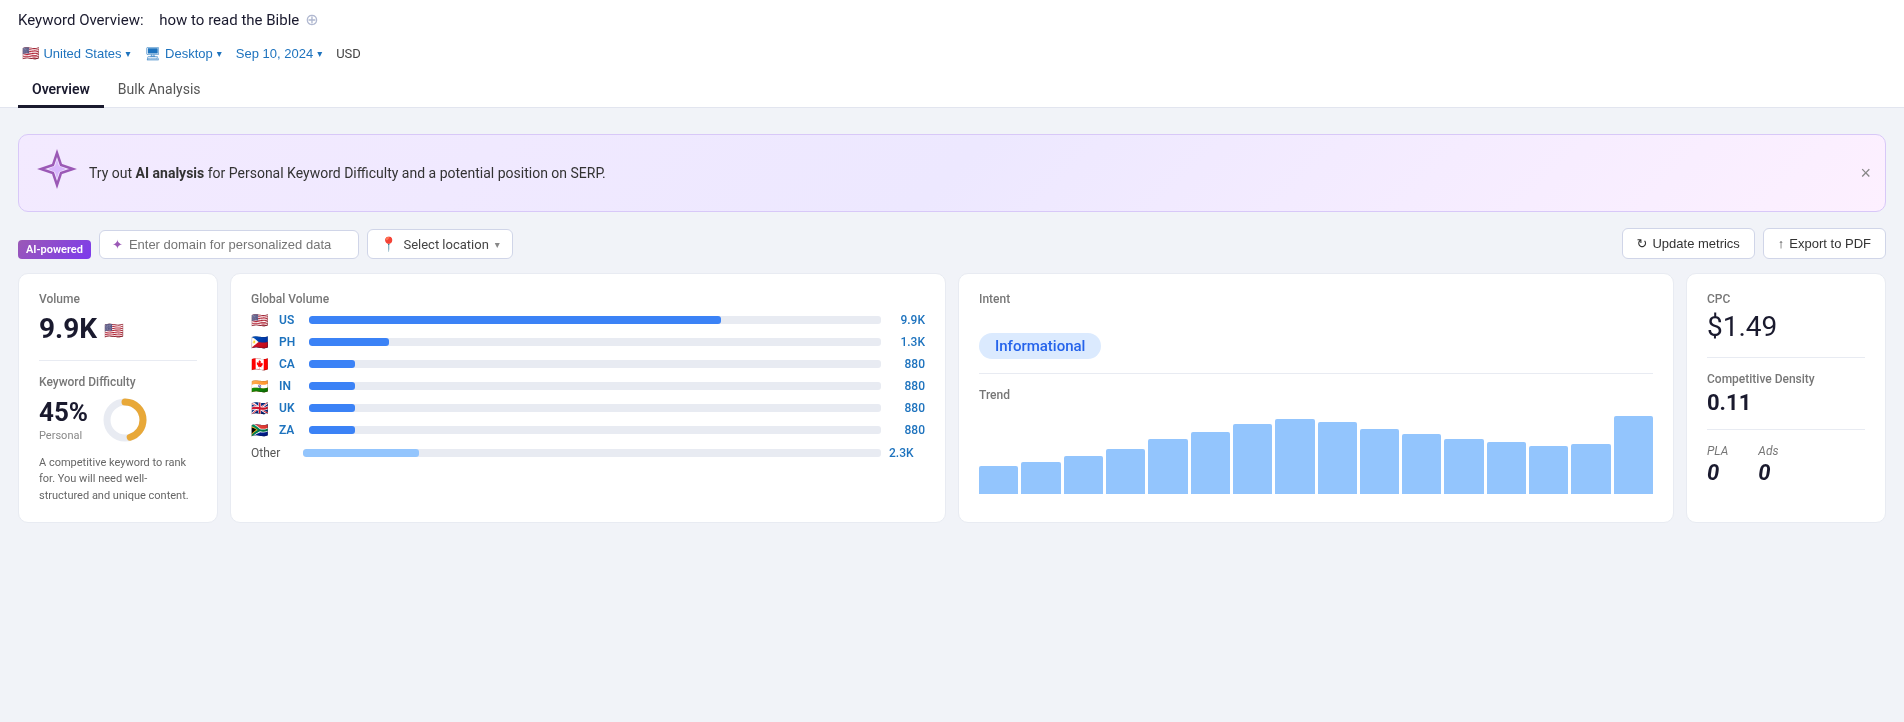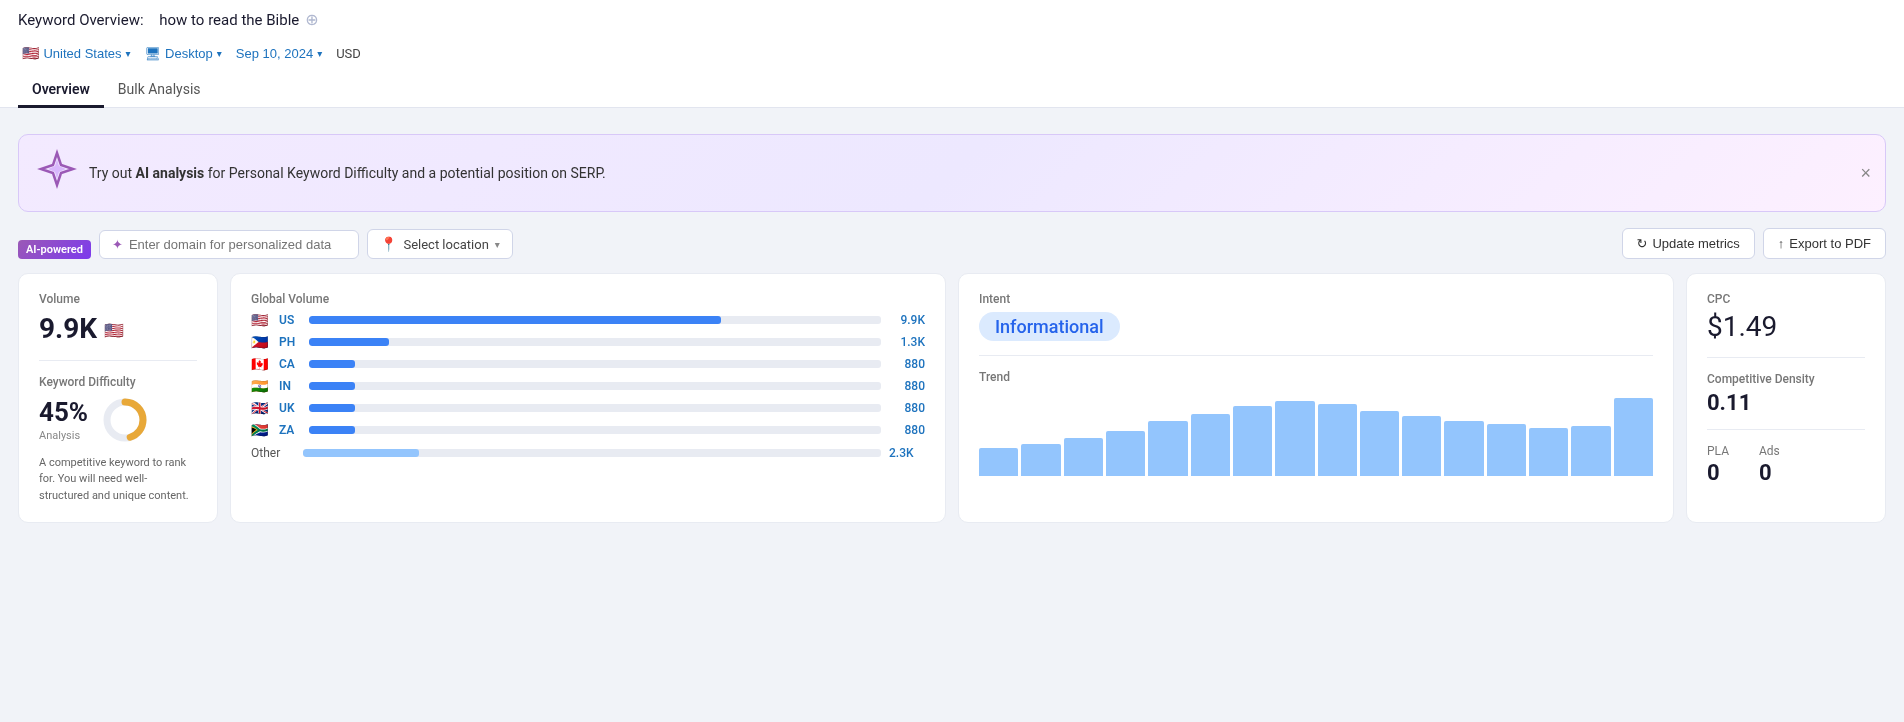--- a/index.html
+++ b/index.html
@@ -64,31 +64,31 @@
     .bar-outer { flex: 1; background: #e8ebf2; border-radius: 3px; height: 8px; overflow: hidden; }
     .bar-inner { height: 100%; border-radius: 3px; background: #3b82f6; }
     .bar-val { font-size: 12px; color: #1e73be; width: 36px; text-align: right; font-weight: 500; }
     .other-row { display: flex; align-items: center; gap: 8px; margin-top: 8px; }
     .other-label { font-size: 12px; color: #555; width: 44px; }
     .other-bar-outer { flex: 1; background: #e8ebf2; border-radius: 3px; height: 8px; overflow: hidden; }
     .other-bar-inner { height: 100%; border-radius: 3px; background: #93c5fd; }
     .other-val { font-size: 12px; color: #1e73be; width: 36px; text-align: left; font-weight: 500; }
 
     
-    .intent-badge { display: inline-block; background: #dbeafe; color: #2563eb; border-radius: 20px; padding: 4px 16px; font-size: 18px; font-weight: 500; margin-top: 0; }
+    .intent-badge { display: inline-block; background: #dbeafe; color: #2563eb; border-radius: 20px; padding: 4px 16px; font-size: 15px; font-weight: 500; margin-top: 21px; }
 
     
     .trend-bars { display: flex; align-items: flex-end; gap: 3px; height: 80px; margin-top: 12px; }
     .trend-bar { flex: 1; background: #93c5fd; border-radius: 2px 2px 0 0; min-width: 6px; }
 
     
     .cpc-val { font-size: 28px; font-weight: 400; }
     .metric-label { font-size: 12px; color: #777; margin-bottom: 4px; font-weight: 500; }
     .metric-val { font-size: 22px; font-weight: 700; color: #1a1a2e; }
-    .pla-ads-row { display: flex; gap: 30px; margin-top: 8px; }
+    .pla-ads-row { display: flex; gap: 30px; margin-top: 8px; font-style: italic; }
     .pla-ads-item .label { font-size: 12px; color: #777; margin-bottom: 2px; }
     .pla-ads-item .val { font-size: 22px; font-weight: 700; }
 
     .intent-trend-card { display: flex; flex-direction: column; gap: 0; }
     .intent-section { padding-bottom: 0; }
     .trend-section { border-top: 1px solid #e8ebf2; padding-top: 14px; margin-top: 14px; }
   </style>
 </head>
 <body>
 
@@ -161,21 +161,21 @@
     <div class="card">
       <div class="card-label">Volume</div>
       <div class="card-value-large">
         <span>9.9K</span> <span class="flag-inline">🇺🇸</span>
       </div>
       <hr class="divider">
       <div class="card-label">Keyword Difficulty</div>
       <div class="donut-wrap">
         <div>
           <div style="font-size:26px;font-weight:700;">45%</div>
-          <div class="difficulty-label">Analysis</div>
+          <div class="difficulty-label">Personal</div>
         </div>
         <div class="donut-container">
           <svg width="50" height="50" viewBox="0 0 50 50">
             <circle cx="25" cy="25" r="18" fill="none" stroke="#e8ebf2" stroke-width="7"></circle>
             <circle cx="25" cy="25" r="18" fill="none" stroke="#e8a838" stroke-width="7" stroke-dasharray="50.89 62.83" stroke-linecap="round"></circle>
           </svg>
         </div>
       </div>
       <div class="difficulty-note">A competitive keyword to rank for. You will need well-structured and unique content.</div>
     </div>

